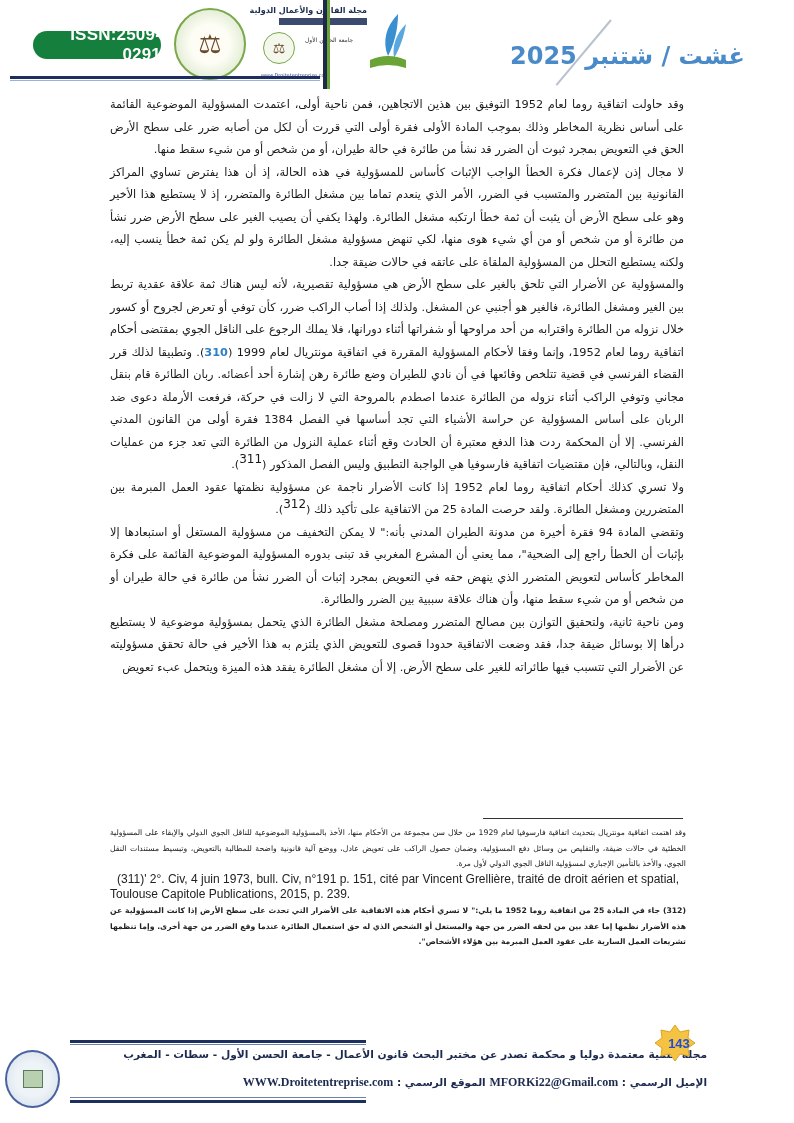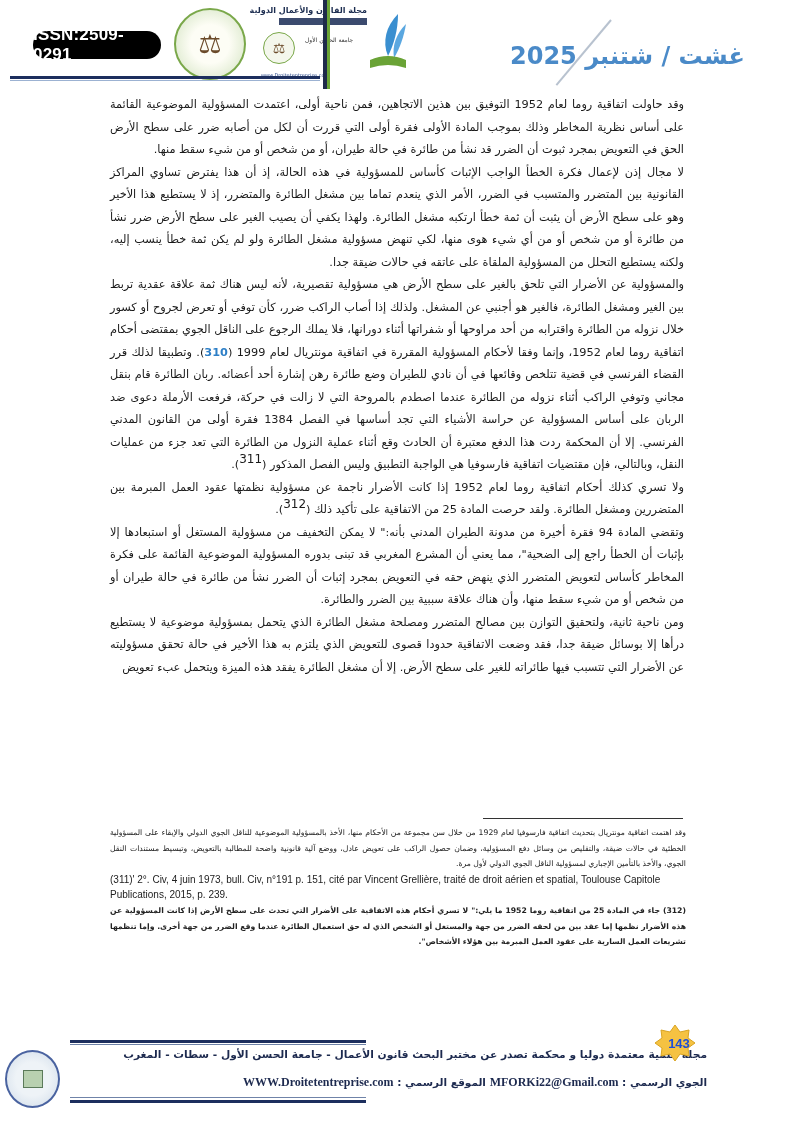--- a/index.html
+++ b/index.html
@@ -3,23 +3,23 @@
 <meta charset="utf-8">
 <style>
   * { box-sizing: border-box; margin: 0; padding: 0; }
   html, body { width: 794px; height: 1123px; background: #ffffff; overflow: hidden; }
   body { position: relative; font-family: "DejaVu Sans", sans-serif; color: #111; }
 
   
   .header { position: absolute; top: 0; left: 0; width: 794px; height: 95px; }
   .issn-badge {
     position: absolute; left: 33px; top: 31px; width: 128px; height: 28px;
-    background: #000000; border-radius: 17px; color: #fff;
+    background: #15803d; border-radius: 17px; color: #fff;
     font-family: "Liberation Sans", sans-serif; font-size: 17px; font-weight: bold;
-    display: flex; align-items: center; justify-content: center; letter-spacing: 0.2px;
+    display: flex; align-items: center; justify-content: center; letter-spacing: 0.2px; text-align: right;
   }
   .lab-logo {
     position: absolute; left: 174px; top: 8px; width: 72px; height: 72px; border-radius: 50%;
     border: 2px solid #7aa84a; background: radial-gradient(circle, #fdfdf5 40%, #e6efd9 70%, #c9dcb0 100%);
     display: flex; align-items: center; justify-content: center;
   }
   .lab-logo .scale { font-size: 26px; color: #6b4b2a; }
   .journal-logo {
     position: absolute; left: 257px; top: 6px; width: 110px; height: 76px;
   }
@@ -58,21 +58,21 @@
   .content p { margin: 0; }
   .ref { color: #2d7fc7; font-weight: bold; }
   sup { font-size: 12px; line-height: 0; vertical-align: super; }
 
   
   .fn-rule { position: absolute; left: 483px; top: 818px; width: 200px; height: 1px; background: #333; }
   .footnotes {
     position: absolute; left: 110px; top: 825px; width: 576px; direction: rtl; text-align: justify; text-align-last: right;
     font-size: 7.7px; line-height: 15.6px; color: #222;
   }
-  .footnotes .fr { direction: ltr; text-align: left; text-align-last: left; font-family: "Liberation Sans", sans-serif; font-size: 10px; }
+  .footnotes .fr { direction: ltr; text-align: center; text-align-last: left; font-family: "Liberation Sans", sans-serif; font-size: 12px; }
   .footnotes .bold { font-weight: bold; }
 
   
   .footer-line-top { position: absolute; left: 70px; top: 1040px; width: 296px; height: 3px; background: #1d2f5e; }
   .footer-line-top2 { position: absolute; left: 70px; top: 1044px; width: 296px; height: 1px; background: #6f83a8; }
   .footer-line-bot { position: absolute; left: 70px; top: 1100px; width: 296px; height: 3px; background: #1d2f5e; }
   .footer-line-bot2 { position: absolute; left: 70px; top: 1097px; width: 296px; height: 1px; background: #6f83a8; }
   .footer-seal {
     position: absolute; left: 5px; top: 1050px; width: 55px; height: 58px; border-radius: 50%;
     border: 2px solid #4a63a0; background: radial-gradient(circle, #eef3f7 45%, #cfdbe9 100%);
@@ -144,21 +144,21 @@
   <p class="bold">(312) جاء في المادة 25 من اتفاقية روما 1952 ما يلي:" لا تسري أحكام هذه الاتفاقية على الأضرار التي تحدث على سطح الأرض إذا كانت المسؤولية عن هذه الأضرار نظمها إما عقد بين من لحقه الضرر من جهة والمستغل أو الشخص الذي له حق استعمال الطائرة عندما وقع الضرر من جهة أخرى. وإما تنظمها تشريعات العمل السارية على عقود العمل المبرمة بين هؤلاء الأشخاص".</p>
 </div>
 
 <div class="footer-seal">
   <div class="inner"></div>
 </div>
 <div class="footer-line-top"></div>
 <div class="footer-line-top2"></div>
 <div class="footer-line1">مجلة علمية معتمدة دوليا و محكمة تصدر عن مختبر البحث قانون الأعمال - جامعة الحسن الأول - سطات - المغرب</div>
 <div class="footer-line2">
-  <span>الجوي الرسمي :</span>
+  <span>الإميل الرسمي :</span>
   <span class="ltr">MFORKi22@Gmail.com</span>
   <span>الموقع الرسمي :</span>
   <span class="ltr">WWW.Droitetentreprise.com</span>
 </div>
 <div class="footer-line-bot2"></div>
 <div class="footer-line-bot"></div>
 
 <div class="page-badge">
   <svg width="42" height="38" viewBox="0 0 42 38">
     <polygon points="21,1 26,8 35,6 34,14 41,19 34,24 35,32 26,30 21,37 16,30 7,32 8,24 1,19 8,14 7,6 16,8" fill="#f5c242" stroke="#d9a422" stroke-width="1"></polygon>

